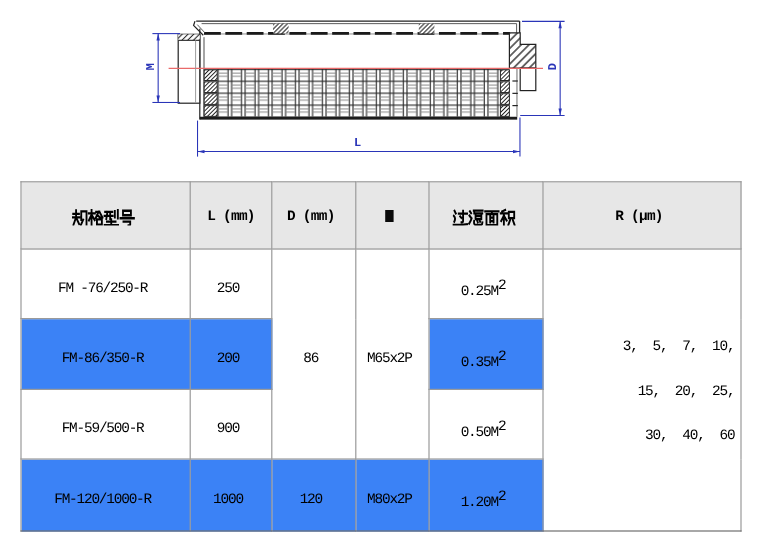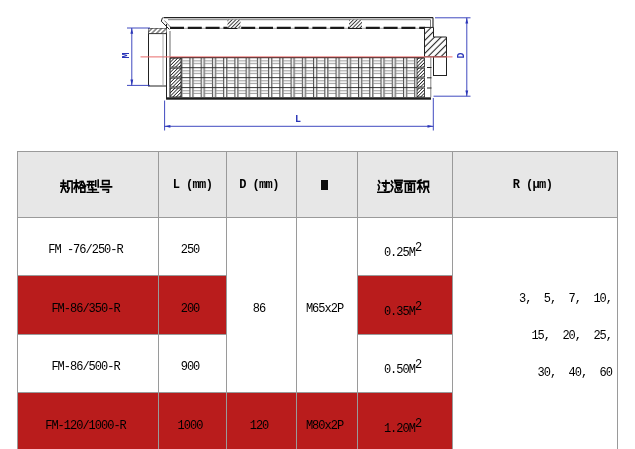--- a/index.html
+++ b/index.html
@@ -4,21 +4,21 @@
 <style>
 html,body{margin:0;padding:0;}
 body{width:635px;height:449px;background:#ffffff;position:relative;overflow:hidden;
      font-family:"Liberation Mono", monospace;}
 #draw{position:absolute;left:0;top:0;}
 table{position:absolute;left:17px;top:151px;border-collapse:collapse;table-layout:fixed;}
 td,th{border:1px solid #9a9a9a;padding:0;text-align:center;vertical-align:middle;
       font-size:12px;letter-spacing:-1px;color:#000;}
 td{padding:7px 5px 0 0;}
 th{background:#e7e7e7;font-weight:bold;font-size:12px;letter-spacing:-0.6px;}
-.blue{background:#b91c1c;}
+.blue{background:#3b82f6;}
 sup{font-size:12px;letter-spacing:-1px;}
 .m2{position:relative;top:0.5px;display:inline-block;}
 td.rcell{padding:2px 5px 0 0;}
 .rcell div{line-height:37px;text-align:right;}
 tr.last td{border-bottom-color:#6f6f6f;margin-top:36px;}
 </style>
 </head>
 <body>
 <svg id="draw" width="635" height="150" viewBox="0 0 635 150">
 <defs>
@@ -120,21 +120,21 @@
 <table>
 <colgroup>
 <col style="width:141px">
       <col style="width:68px">
       <col style="width:70px">
 <col style="width:61px">
       <col style="width:95px">
       <col style="width:165px">
 </colgroup>
 <tbody>
-      <tr style="height:66px">
+      <tr style="height:56px">
   <th><svg width="56" height="16" viewBox="0 0 56 16" style="margin-top:4px">
             <g fill="none" stroke="#000" stroke-width="1.55" stroke-linecap="square" transform="scale(1.0,1.25)">
               <path transform="translate(0.5,1.5)" d="M0.5,3.5H5.3 M0.2,5.8H5.6 M2.9,1.2V5.8 M2.9,5.8L0.7,10.8 M2.9,5.8L5.4,10.2 M7.2,1.8H11.6 M7.2,1.8V7.4 M11.6,1.8V7.4 M8.8,7.4L6.9,10.9 M11.6,7.4V10.6"></path>
               <path transform="translate(13.7,1.5)" d="M2.6,1V11 M0.2,3.2H5.4 M2.6,4L0.4,7.8 M2.6,4L5.2,7.6 M6.4,2.2H9.2 M9.2,2.2L11.7,6 M8.4,2.2L6.1,6.2 M7.4,4.4L10.2,6.2 M7.1,7.2H11.2V10.7H7.1Z"></path>
               <path transform="translate(26.9,1.5)" d="M0.7,2.2H6.7 M0.2,4.8H7 M2.6,2.2L1.7,6.8 M4.9,2.2V6.8 M8.8,1.6V5.8 M11.3,1V6.4 M5.8,7.2V10.8 M2.2,8.6H9.4 M0.3,11H11.5"></path>
               <path transform="translate(40.1,1.5)" d="M2.4,1.4H9V4.4H2.4Z M0.3,6.4H11.5 M2.8,8.6H8.4 M8.4,8.6V10.6Q8.4,11.4 6.9,11.2"></path>
             </g>
           </svg></th>
   <th>L (mm)</th>
   <th style="padding-right:5px">D (mm)</th>
@@ -162,21 +162,21 @@
             <div>30,&nbsp;&nbsp;40,&nbsp;&nbsp;60</div>
           </div>
         </td>
 </tr>
 <tr style="height:59px">
   <td class="blue">FM-86/350-R</td>
   <td class="blue">200</td>
   <td class="blue"><span class="m2">0.35M<sup>2</sup></span></td>
 </tr>
 <tr style="height:58px">
-  <td>FM-86/500-R</td>
+  <td>FM-59/500-R</td>
   <td>900</td>
   <td><span class="m2">0.50M<sup>2</sup></span></td>
 </tr>
 <tr style="height:60px" class="last">
   <td class="blue">FM-120/1000-R</td>
   <td class="blue">1000</td>
   <td class="blue">120</td>
   <td class="blue">M80x2P</td>
   <td class="blue"><span class="m2">1.20M<sup>2</sup></span></td>
 </tr>

